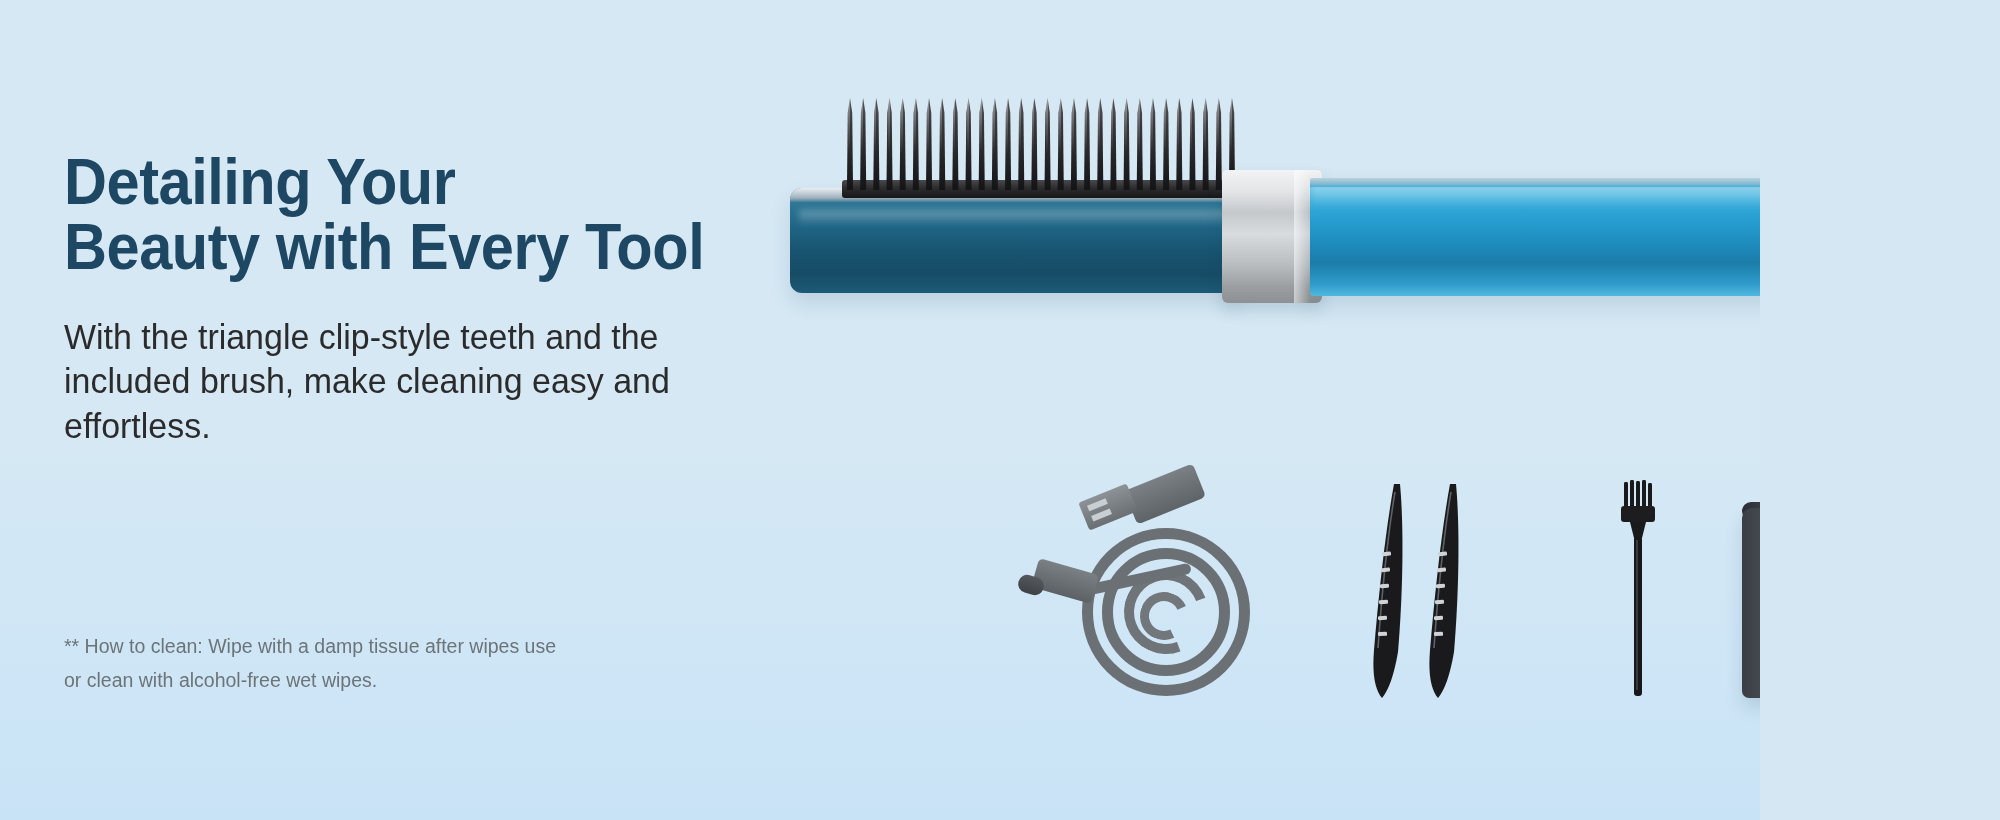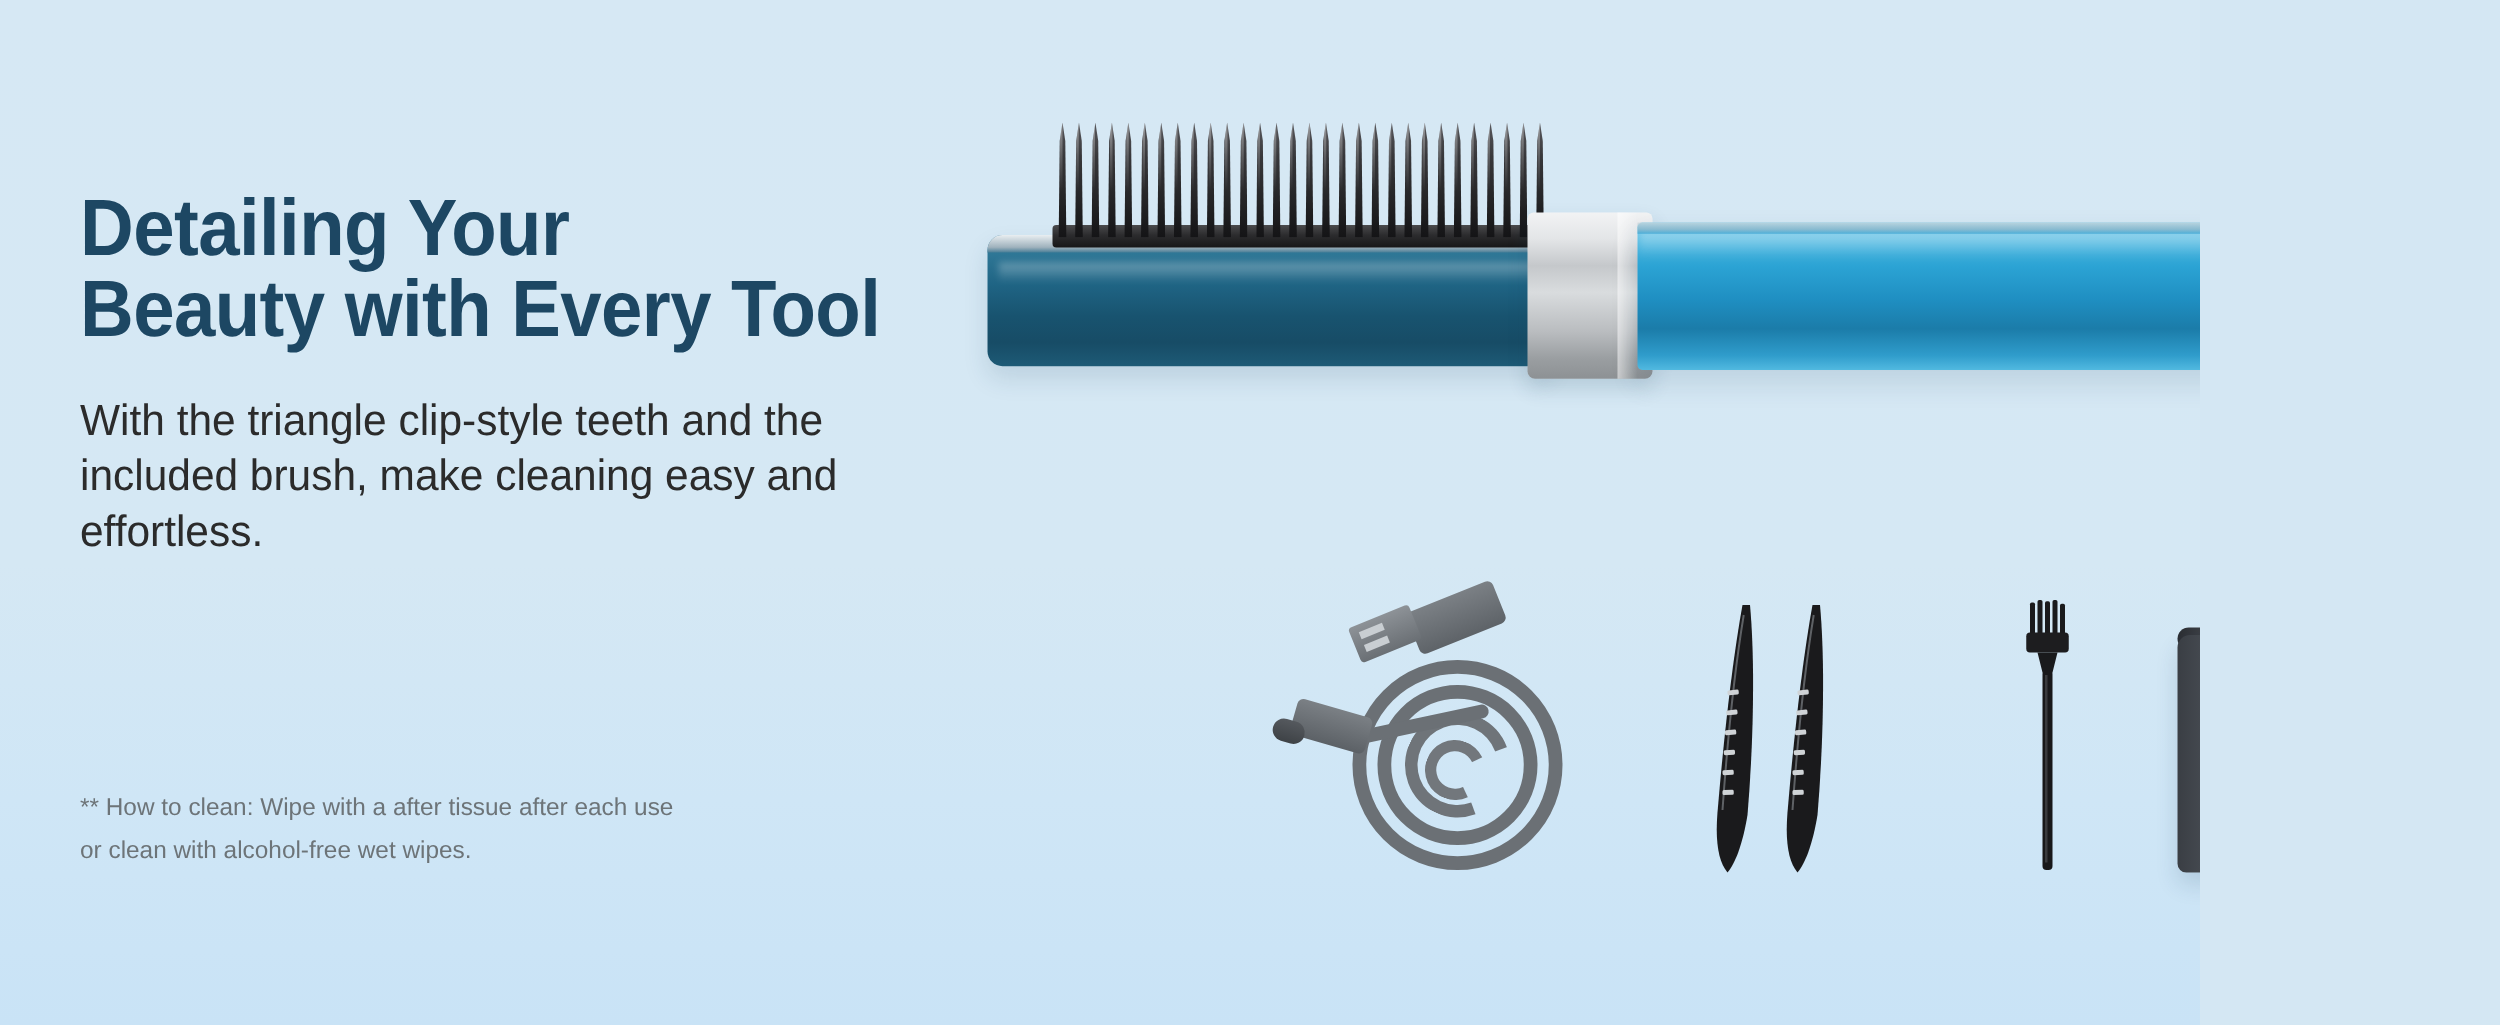--- a/index.html
+++ b/index.html
@@ -175,21 +175,21 @@
       <span>Beauty with Every Tool</span>
     </h1>
     <p class="subcopy">
       <span>With the triangle clip-style teeth and the</span>
       <span>included brush, make cleaning easy and</span>
       <span>effortless.</span>
     </p>
   </div>
 
   <div class="footnote">
-    <span>** How to clean: Wipe with a after tissue after each use</span>
+    <span>** How to clean: Wipe with a damp tissue after wipes use</span>
     <span>or clean with alcohol-free wet wipes.</span>
   </div>
 
   <div class="device">
     <div class="barrel-dark"></div>
     <div class="comb-base"></div>
     <div class="teeth" id="teeth">
         <div class="tooth"></div>
         <div class="tooth"></div>
         <div class="tooth"></div>

